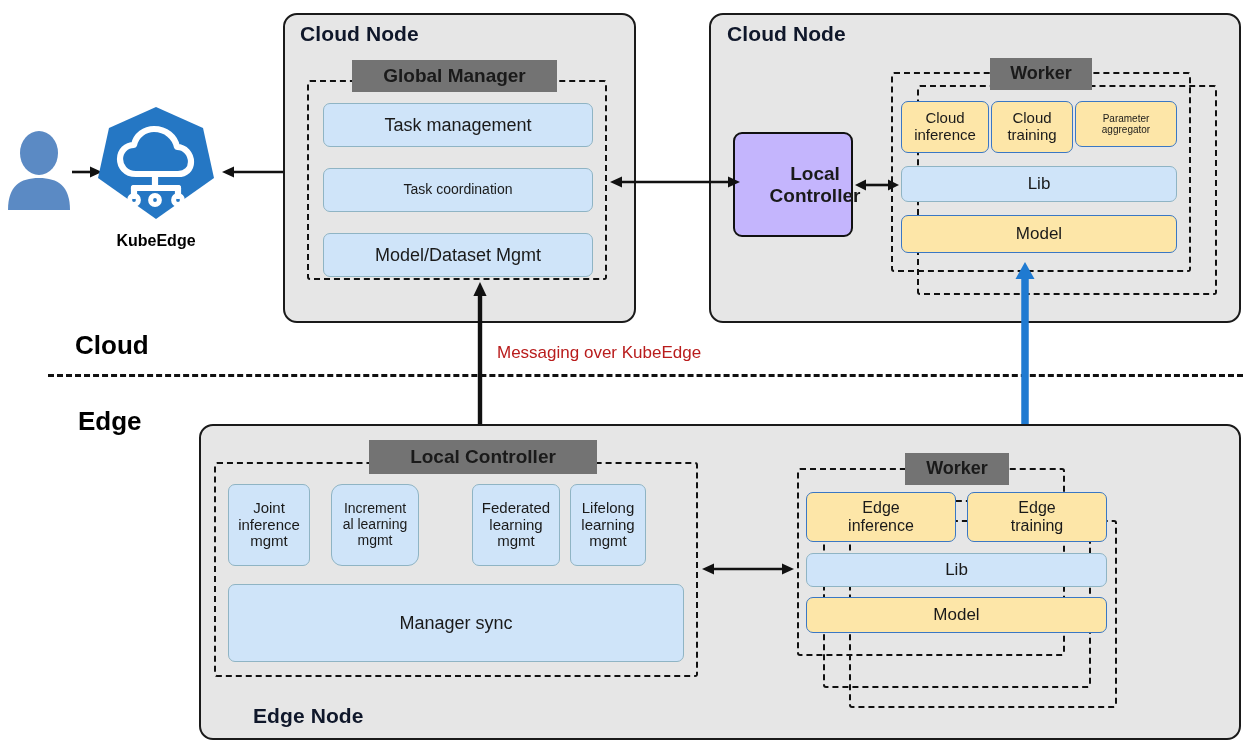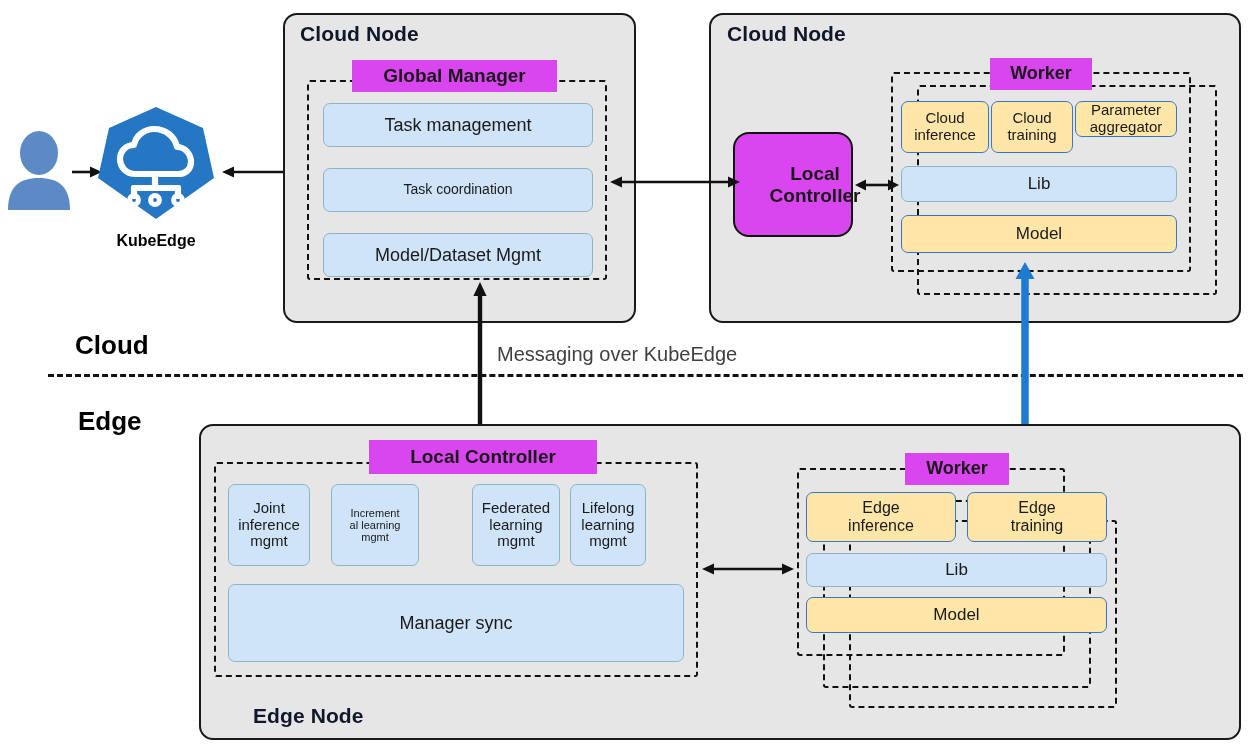--- a/index.html
+++ b/index.html
@@ -9,37 +9,37 @@
 
   
   .node{background:#e6e6e6;border:2.2px solid #1a1a1a;border-radius:14px;}
   .node-title{font-weight:bold;font-size:21px;color:#0f172a;letter-spacing:.1px;}
 
   
   .dashed{border:2.2px dashed #111111;border-radius:3px;background:transparent;}
   .dashed-ghost{border:2.2px dashed #111111;border-radius:3px;background:transparent;}
 
   
-  .grp-label{background:#d946ef;font-weight:bold;color:#1a1a1a;
+  .grp-label{background:#737373;font-weight:bold;color:#1a1a1a;
              display:flex;align-items:center;justify-content:center;
              text-align:center;line-height:1.1;z-index:6;}
 
   
   .pill{display:flex;align-items:center;justify-content:center;
         border-radius:7px;line-height:1.12;}
   .pill-blue{background:#cfe4f9;border:1.6px solid #8fb4c4;color:#1a1a1a;}
   .pill-yellow{background:#fde6a8;border:1.8px solid #3a77c4;color:#1a1a1a;}
-  .box-plain{background:#d946ef;border:2.2px solid #111;border-radius:16px;
+  .box-plain{background:#c4b5fd;border:2.2px solid #111;border-radius:9px;
              display:flex;align-items:center;justify-content:center;text-align:center;
              font-weight:bold;line-height:1.15;padding-left:44px;}
 
   
   .divider{border-top:3px dashed #111111;}
   .region-label{font-weight:bold;font-size:26px;color:#000;}
-  .msg-label{font-size:20px;color:#404040;}
+  .msg-label{font-size:17px;color:#b91c1c;}
 
   
   .ke-caption{font-weight:bold;font-size:16px;color:#000;text-align:center;}
 
   svg{display:block;overflow:visible;}
 </style>
 </head>
 <body>
 
 <div class="abs" style="left:8px;top:128px;width:62px;height:82px;">
@@ -123,21 +123,21 @@
 </div>
 
 <div class="abs pill pill-yellow" style="left:901px;top:101px;width:88px;height:52px;font-size:15px;flex-direction:column;">
   <span>Cloud</span>
   <span>inference</span>
 </div>
 <div class="abs pill pill-yellow" style="left:991px;top:101px;width:82px;height:52px;font-size:15px;flex-direction:column;">
   <span>Cloud</span>
   <span>training</span>
 </div>
-<div class="abs pill pill-yellow" style="left:1075px;top:101px;width:102px;height:36px;font-size:15px;flex-direction:column;">
+<div class="abs pill pill-yellow" style="left:1075px;top:101px;width:102px;height:46px;font-size:10px;flex-direction:column;">
   <span>Parameter</span>
   <span>aggregator</span>
 </div>
 
 <div class="abs pill pill-blue" style="left:901px;top:166px;width:276px;height:36px;font-size:17px;">Lib</div>
 <div class="abs pill pill-yellow" style="left:901px;top:215px;width:276px;height:38px;font-size:17px;">Model</div>
 
 <div class="abs divider" style="left:48px;top:374px;width:1195px;height:0;"></div>
 <div class="abs region-label" style="left:75px;top:330px;">Cloud</div>
 <div class="abs region-label" style="left:78px;top:406px;">Edge</div>
@@ -163,21 +163,21 @@
 <div class="abs node-title" style="left:253px;top:704px;">Edge Node</div>
 
 <div class="abs dashed" style="left:214px;top:462px;width:484px;height:215px;"></div>
 <div class="abs grp-label" style="left:369px;top:440px;width:228px;height:34px;font-size:19px;">Local Controller</div>
 
 <div class="abs pill pill-blue" style="left:228px;top:484px;width:82px;height:82px;font-size:15px;flex-direction:column;">
   <span>Joint</span>
   <span>inference</span>
   <span>mgmt</span>
 </div>
-<div class="abs pill pill-blue" style="left:331px;top:484px;width:88px;height:82px;font-size:11px;flex-direction:column;">
+<div class="abs pill pill-blue" style="left:331px;top:484px;width:88px;height:82px;font-size:14px;flex-direction:column;border-radius:11px;">
   <span>Increment</span>
   <span>al learning</span>
   <span>mgmt</span>
 </div>
 <div class="abs pill pill-blue" style="left:472px;top:484px;width:88px;height:82px;font-size:15px;flex-direction:column;">
   <span>Federated</span>
   <span>learning</span>
   <span>mgmt</span>
 </div>
 <div class="abs pill pill-blue" style="left:570px;top:484px;width:76px;height:82px;font-size:15px;flex-direction:column;">

